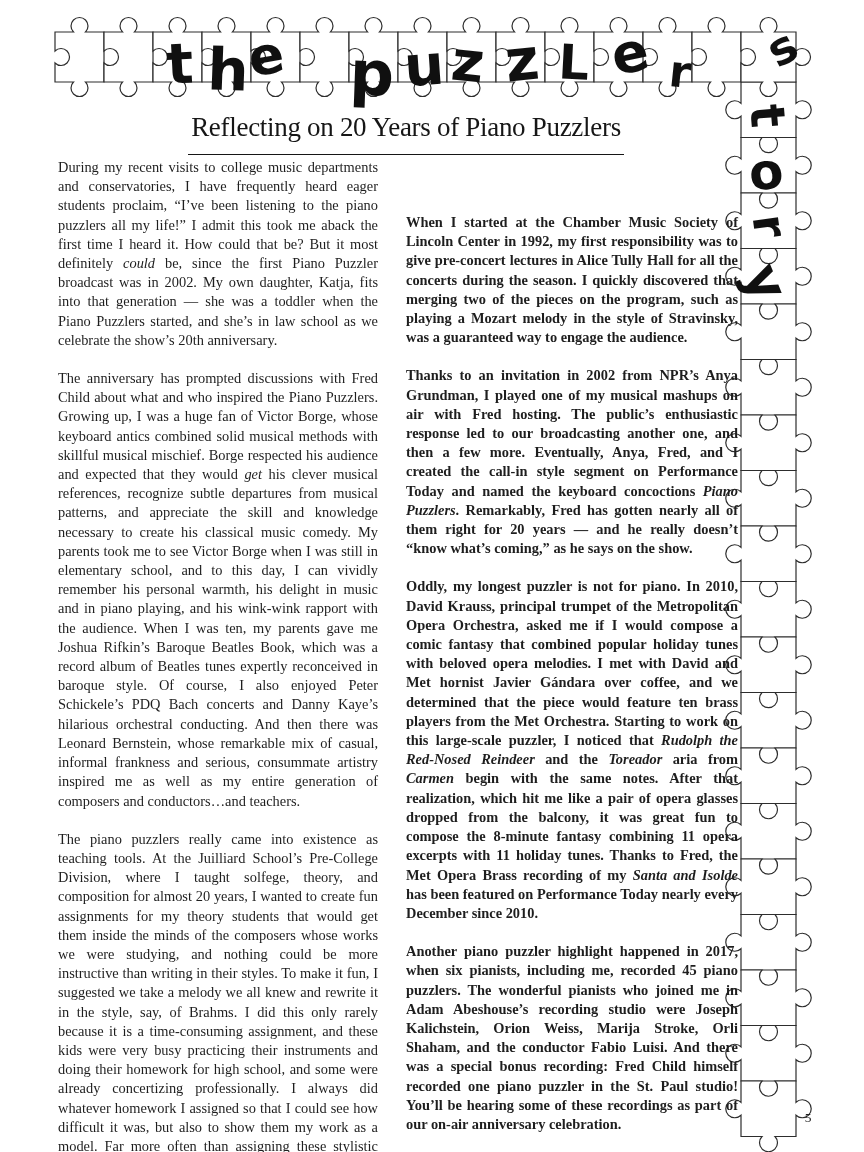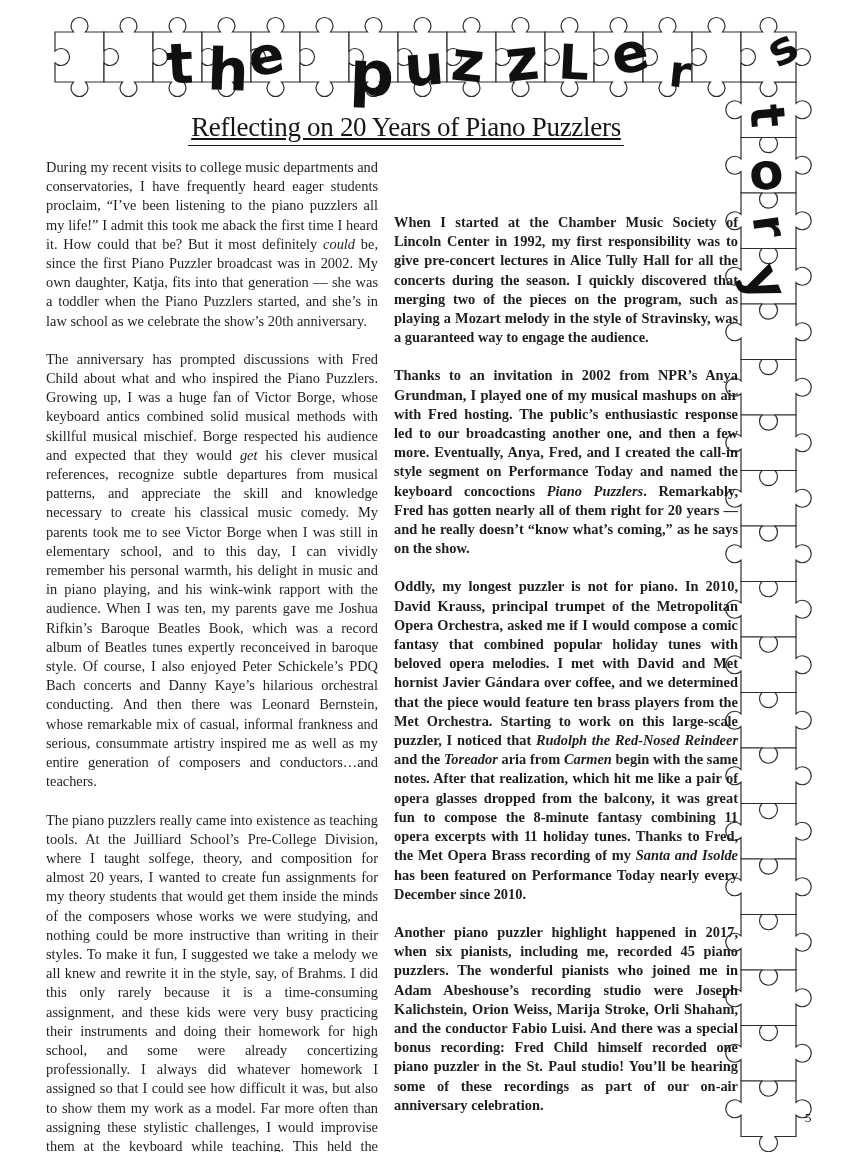--- a/index.html
+++ b/index.html
@@ -9,25 +9,25 @@
   }
   .border-svg{position:absolute;left:0;top:0;width:864px;height:1152px;}
   .m-letter{
     position:absolute;font-family:"DejaVu Sans",sans-serif;font-weight:bold;
     color:#101010;line-height:1;transform-origin:center;white-space:pre;
   }
   .title{
     position:absolute;top:112px;left:56px;width:700px;margin:0;
     text-align:center;font-weight:normal;font-size:27px;letter-spacing:-0.3px;color:#161616;
   }
-  .title .u{border-bottom:1.6px solid #161616;padding:0 3px 3px 3px;text-decoration:underline;}
+  .title .u{border-bottom:1.6px solid #161616;padding:0 3px 12px 3px;}
   .col{
     position:absolute;text-align:justify;font-size:14.4px;line-height:19.2px;color:#1e1e1e;
   }
-  .col p{margin:0 0 19px 0;}
+  .col p{margin:0 0 19px 12px;}
   .col p:last-child{margin-bottom:0;}
   .col em{font-style:italic;}
   .col-left{left:46px;top:158px;width:332px;}
   .col-right{left:394px;top:213px;width:344px;font-weight:bold;}
   .page-num{position:absolute;left:796px;top:1110px;width:24px;text-align:center;font-size:13.5px;color:#222;}
 </style>
 </head>
 <body>
 
 <div class="page">

